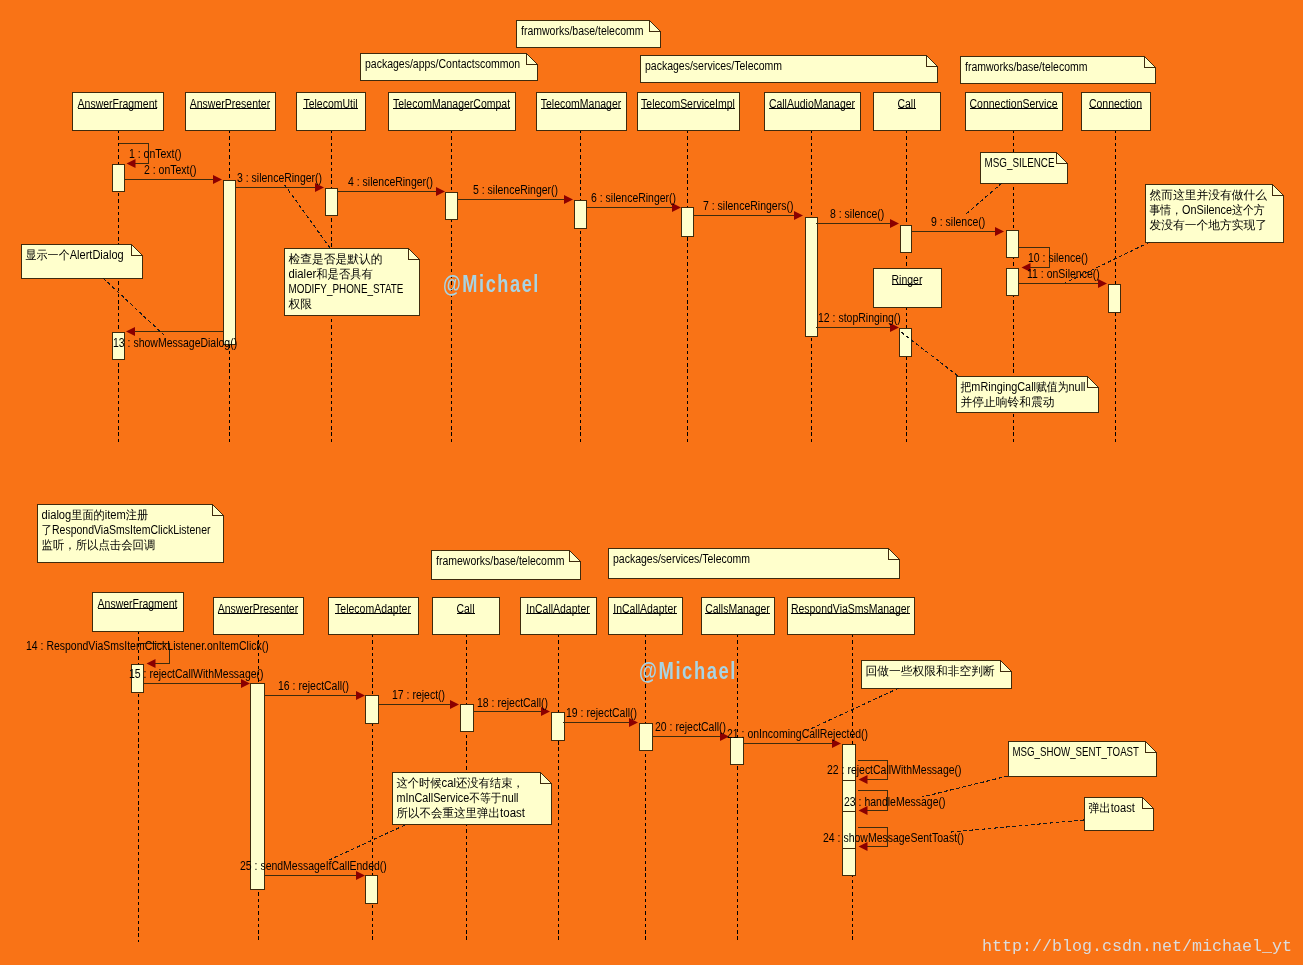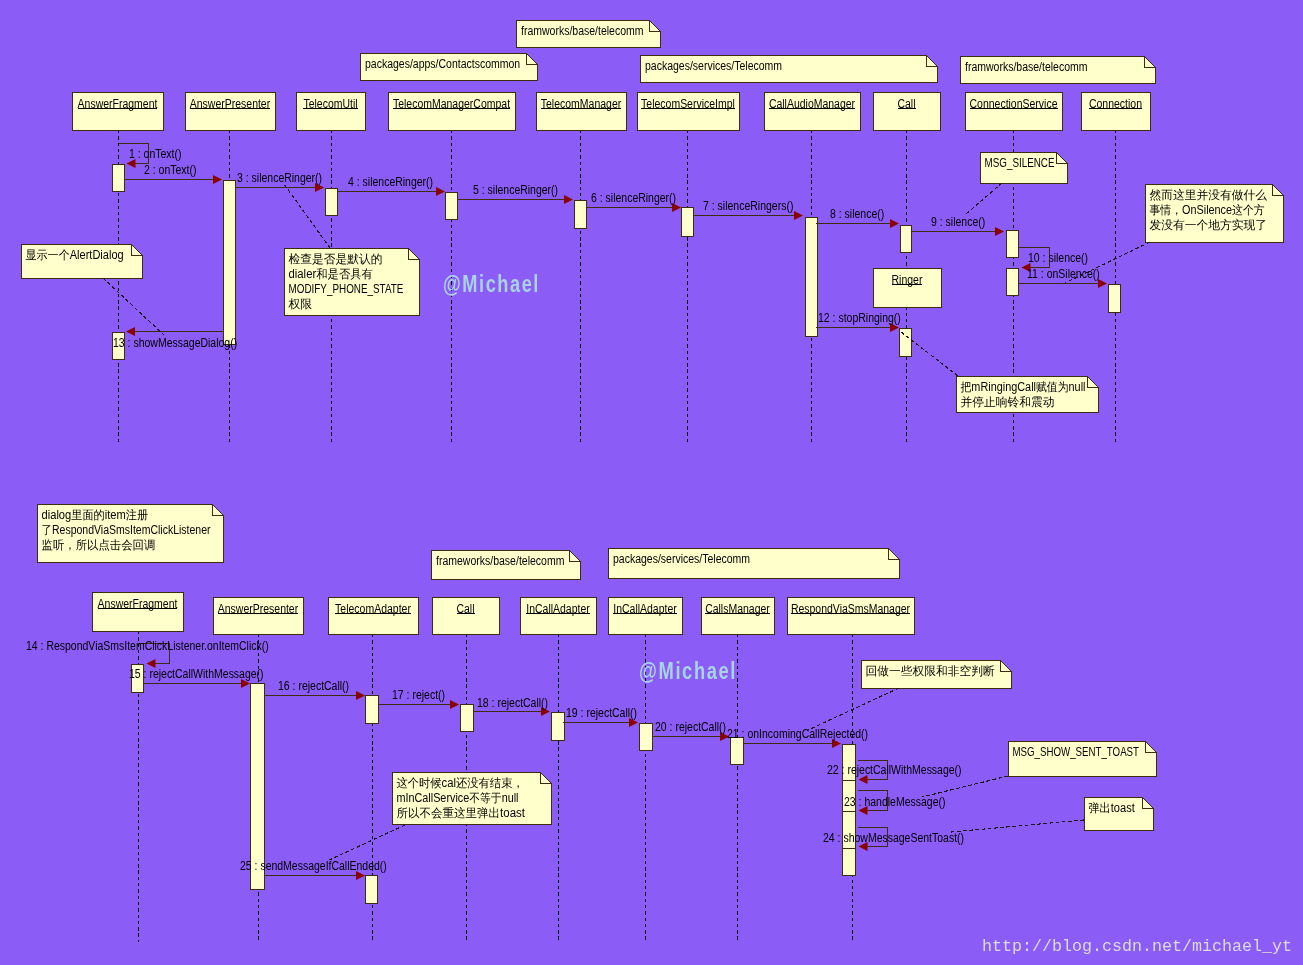--- a/index.html
+++ b/index.html
@@ -1,18 +1,18 @@
 <!DOCTYPE html>
 <html><head>
 <meta charset="utf-8">
 <title>UML Sequence Diagram</title>
 <style>
   html,body{margin:0;padding:0;background:#ffffff;-webkit-font-smoothing:antialiased;-moz-osx-font-smoothing:grayscale;}
   body{width:1303px;height:965px;overflow:hidden;font-family:"Liberation Sans",sans-serif;}
-  #canvas{position:relative;width:1303px;height:965px;background:#8b5cf6;}
+  #canvas{position:relative;width:1303px;height:965px;background:#f97316;}
   svg#diagram{display:block;position:absolute;left:0;top:0;transform:translateZ(0);}
   #diagram text{font-family:"Liberation Sans",sans-serif;font-size:12px;fill:#000;}
   #diagram line,#diagram rect,#diagram path{shape-rendering:crispEdges;}
   #diagram .arrow{shape-rendering:auto;}
   .cls-name{text-anchor:middle;}
   #diagram text.wm{font-family:"Liberation Sans",sans-serif;font-size:23px;font-weight:bold;fill:#A8D4E4;letter-spacing:2px;}
   #diagram text.ftr{font-family:"Liberation Mono",monospace;font-size:16px;fill:#DCDCDC;}
 </style>
 </head>
 <body>

